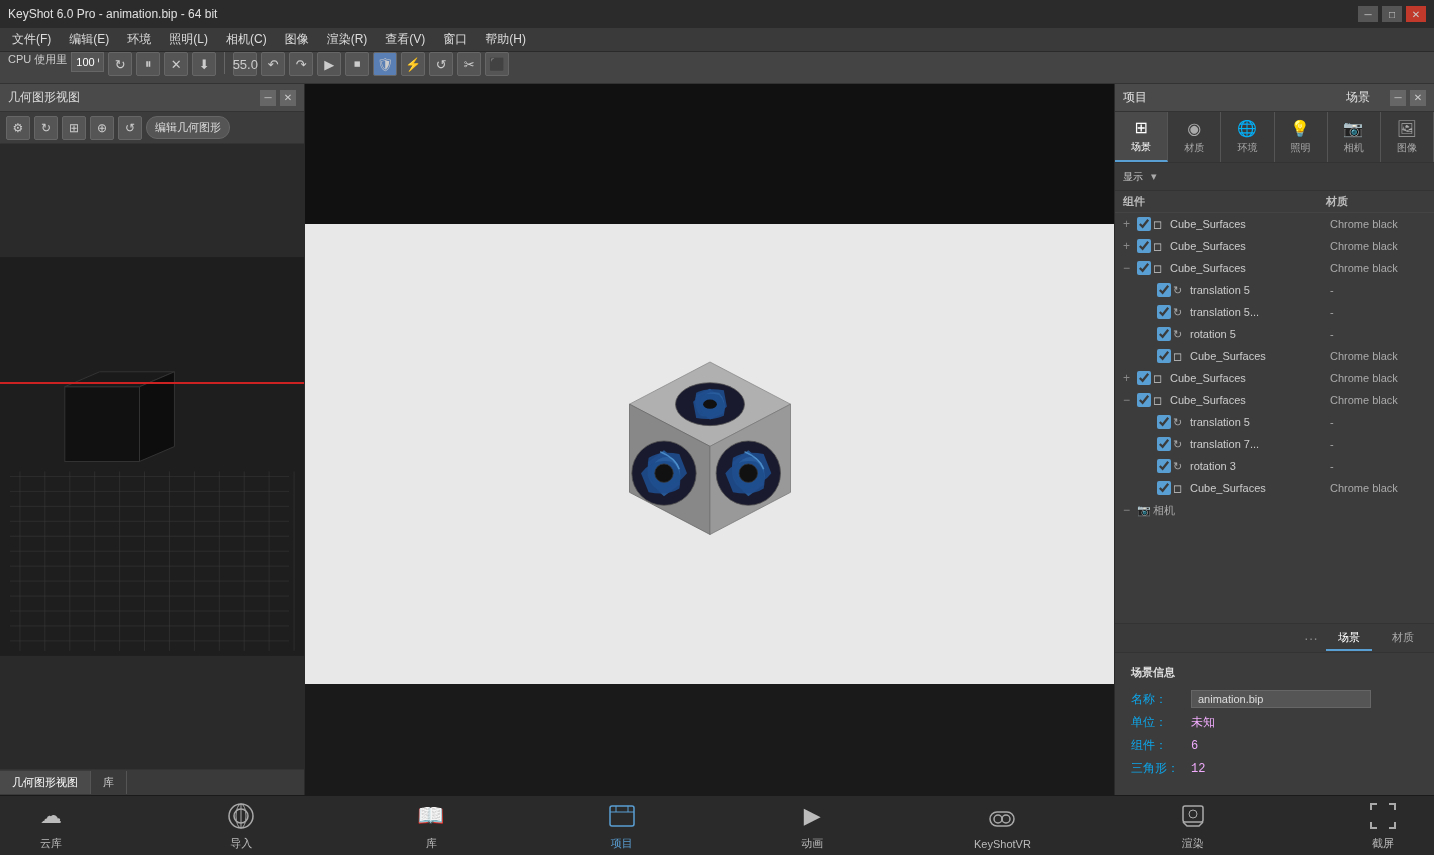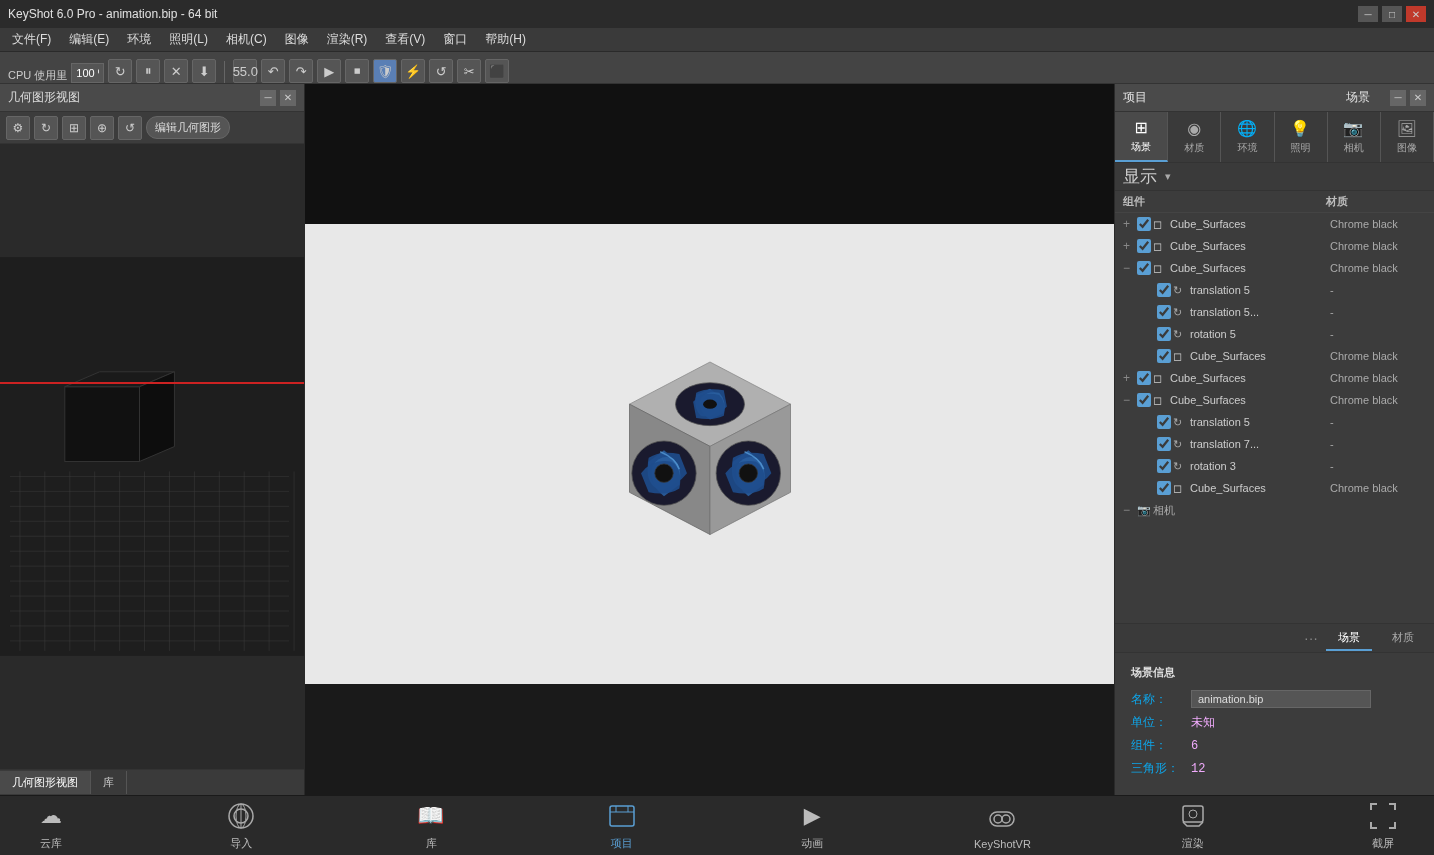--- a/index.html
+++ b/index.html
@@ -55,21 +55,21 @@
       color: #ddd;
       font-size: 12px;
       cursor: pointer;
     }
 
     
     #toolbar {
       height: 32px;
       background: #444;
       display: flex;
-      align-items: flex-end;
+      align-items: flex-start;
       padding: 0 8px;
       gap: 4px;
       border-bottom: 1px solid #333;
     }
     .toolbar-label {
       color: #ccc;
       font-size: 11px;
     }
     .toolbar-value {
       background: #555;
@@ -281,21 +281,21 @@
 
     #right-display-bar {
       height: 28px;
       background: #3a3a3a;
       display: flex;
       align-items: center;
       padding: 0 8px;
       gap: 8px;
       border-bottom: 1px solid #333;
     }
-    .display-label { color: #ccc; font-size: 17px; }
+    .display-label { color: #ccc; font-size: 10px; }
     .search-box {
       flex: 1;
       background: #555;
       border: 1px solid #666;
       color: #ddd;
       height: 20px;
       padding: 0 6px;
       font-size: 11px;
     }
 

